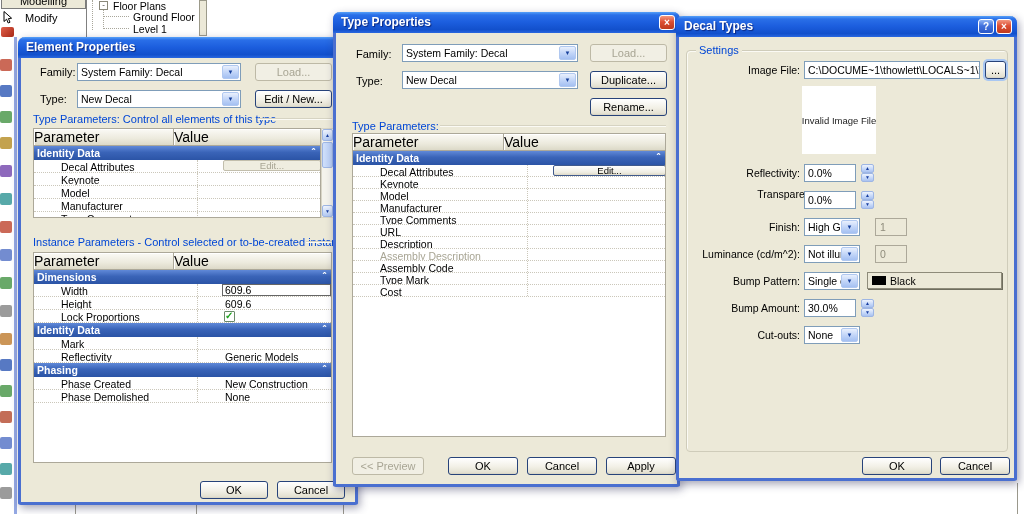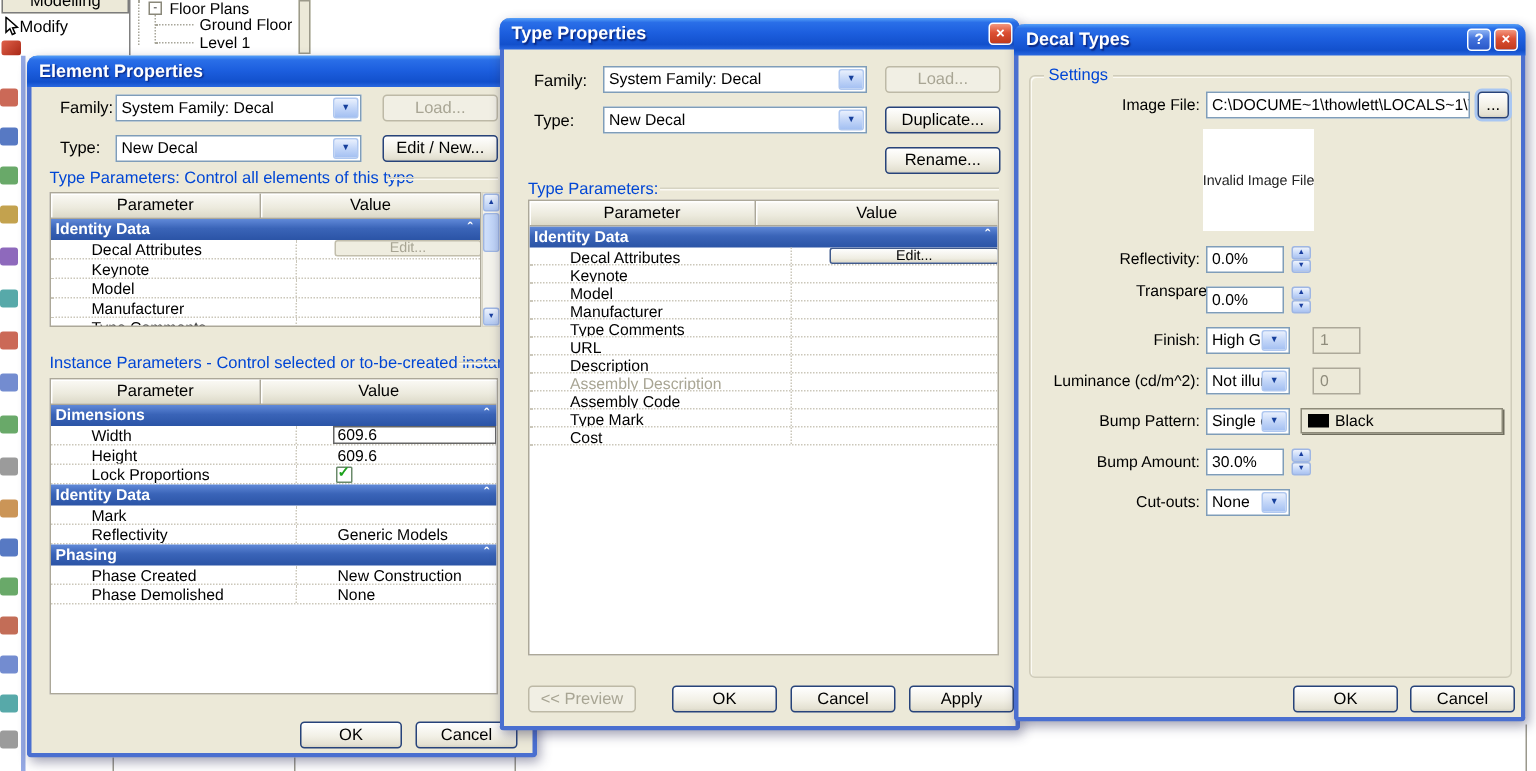--- a/index.html
+++ b/index.html
@@ -3,21 +3,21 @@
 <meta charset="utf-8">
 <style>
   html,body{margin:0;padding:0;background:#fff;}
   .stage{position:relative;width:1024px;height:514px;background:#ffffff;overflow:hidden;
          font-family:"Liberation Sans",sans-serif;font-size:11px;color:#000;}
 
   
   .designbar-header{position:absolute;left:1px;top:-9px;width:85px;height:18px;background:#ece9d8;
       border:1px solid #7c7c7c;box-sizing:border-box;display:flex;align-items:flex-end;justify-content:center;
       font-size:11px;padding-bottom:1px;}
-  .modify-row{position:absolute;left:2px;top:11px;display:flex;align-items:center;gap:0;}
+  .modify-row{position:absolute;left:2px;top:11px;display:flex;align-items:center;gap:12px;}
   .treepanel-line{position:absolute;background:#808080;width:1px;}
   .divider-bar{position:absolute;left:199px;top:0;width:8px;height:36px;background:#ece9d8;
       border:1px solid #9c9a8a;box-sizing:border-box;}
   .tree{position:absolute;left:88px;top:0;width:110px;height:36px;}
   .tree-guide{position:absolute;border-left:1px dotted #a8a69a;width:0;}
   .tree-hguide{position:absolute;border-top:1px dotted #a8a69a;height:0;}
   .expander{position:absolute;width:9px;height:9px;background:#fff;border:1px solid #8a887a;box-sizing:border-box;
       font-size:8px;line-height:6px;text-align:center;color:#333;}
   .tree-label{position:absolute;white-space:nowrap;font-size:10.5px;}
   .strip{position:absolute;left:0;top:37px;width:18px;height:477px;background:#fff;overflow:hidden;}
@@ -58,21 +58,21 @@
   .tbox{position:absolute;height:18px;background:#fff;border:1px solid #7f9db9;box-sizing:border-box;
        font-size:10.5px;padding:2px 2px 0 3px;white-space:nowrap;overflow:hidden;}
   .insetdis{position:absolute;height:18px;background:#ece9d8;border:1px solid #aca899;box-sizing:border-box;
        color:#8f8c7c;font-size:10.5px;padding:2px 0 0 4px;}
 
   
   .ptbl{position:absolute;background:#fff;border:1px solid #aca899;box-sizing:border-box;overflow:hidden;}
   .thead{display:flex;height:17px;}
   .th{box-sizing:border-box;background:linear-gradient(180deg,#fbfaf6,#eceadd 60%,#dcd9c8);
       border-right:1px solid #aca899;border-bottom:1px solid #aca899;box-shadow:inset 1px 1px 0 #fff;
-      text-align:center;font-size:11px;line-height:16px;}
+      text-align:left;font-size:14px;line-height:16px;}
   .th.th-last{border-right:none;}
   .trow{display:flex;border-bottom:1px dotted #cbc7ba;box-sizing:border-box;}
   .cell{box-sizing:border-box;font-size:10.5px;line-height:12px;padding:1px 0 0 3px;white-space:nowrap;overflow:hidden;margin-left:24px;}
   .cell.p{border-right:1px dotted #cbc7ba;}
   .cell.muted{color:#a8a594;}
   .sectionrow{box-sizing:border-box;background:linear-gradient(180deg,#6089d8 0%,#3a64b8 45%,#2b54a6 100%);
       color:#fff;font-weight:bold;font-size:10.5px;display:flex;justify-content:space-between;align-items:center;
       padding:0 5px 0 3px;}
   .chev{font-size:10px;font-weight:bold;line-height:8px;}
   .cellbtn{display:block;width:100%;height:11px;margin:0 1px;box-sizing:border-box;border:1px solid #405a8c;

